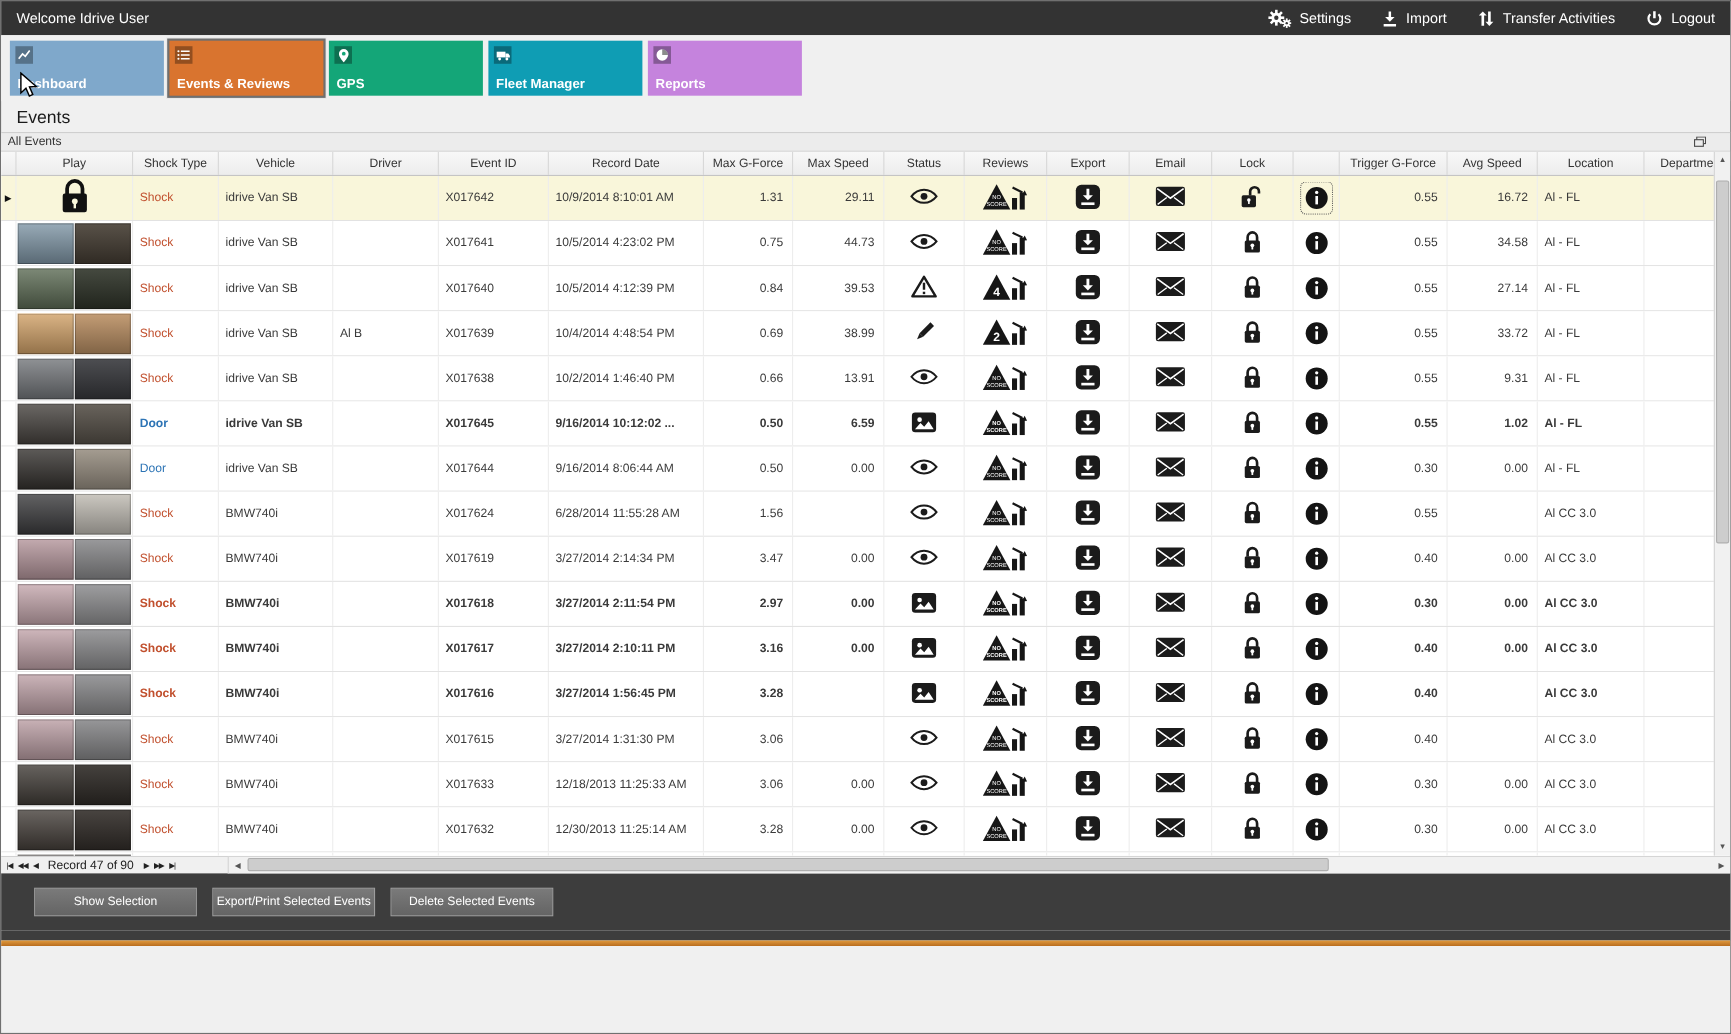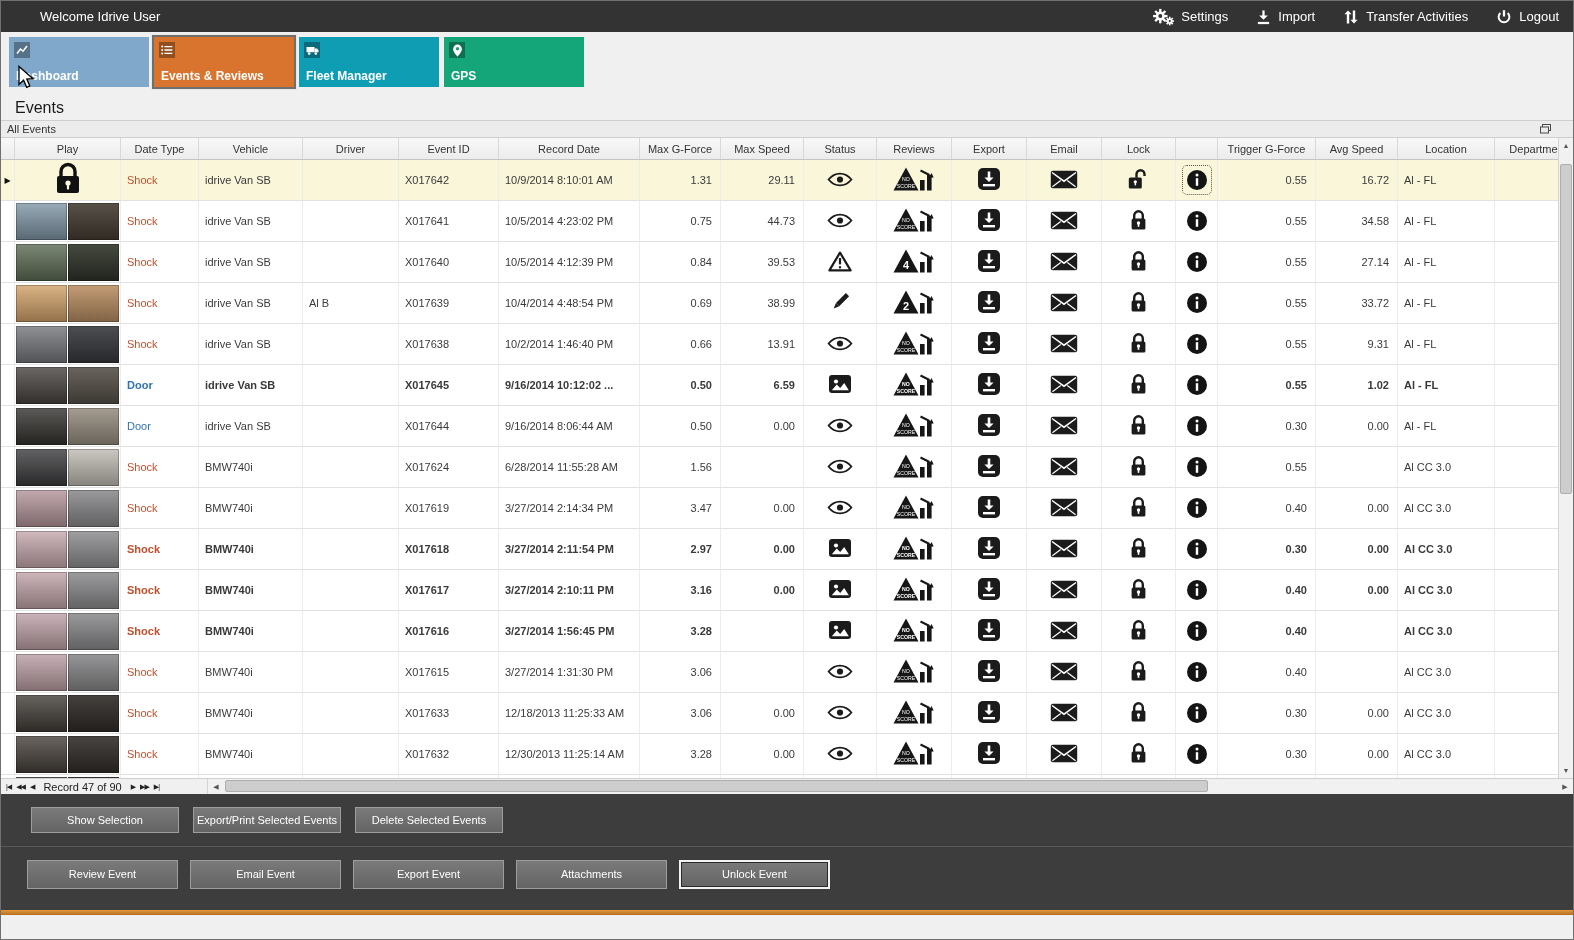--- a/index.html
+++ b/index.html
@@ -9,21 +9,21 @@
 
   
   .titlebar { height:26px; background:linear-gradient(#f6f5f3,#d8d5cf); border-bottom:1px solid #b3afa7; display:flex; align-items:center; padding:0 5px; }
   .app-icon { width:16px; height:16px; display:flex; }
   .title { font-size:12px; font-weight:bold; color:#1c1c1c; margin-left:6px; flex:1; white-space:nowrap; }
   .winbtns { display:flex; gap:3px; }
   .winbtn { width:27px; height:16px; background:linear-gradient(#fdfdfd,#d3d0ca); border:1px solid #8e8c87; border-radius:2px; font-size:10px; line-height:1; display:flex; align-items:center; justify-content:center; color:#333; cursor:default; }
 
   
   .topbar { height:31px; background:#333333; display:flex; align-items:center; color:#fff; padding:0 14px; }
-  .welcome { font-size:13px;margin-left:25px; }
+  .welcome { font-size:13px; }
   .top-actions { margin-left:auto; display:flex; gap:28px; align-items:center; }
   .top-action { display:flex; gap:7px; align-items:center; font-size:13px; cursor:pointer; }
   .ticon { display:flex; align-items:center; }
 
   
   .tiles { height:60px; background:#f0f0f0; display:flex; gap:5px; padding:5px 0 0 8px; align-items:flex-start; }
   .tile { width:140px; height:50px; position:relative; color:#fff; cursor:pointer; flex:none; }
   .tile.selected { box-shadow:0 0 0 2px #6f6f6f, 0 0 0 3px #e8e8e8; }
   .tile-label { position:absolute; left:7px; bottom:4px; font-size:12px; font-weight:bold; white-space:nowrap; }
   .tile-icon { position:absolute; left:5px; top:5px; width:16px; height:16px; background:rgba(0,0,0,0.32); display:flex; align-items:center; justify-content:center; }
@@ -163,59 +163,68 @@
             </g>
             <g fill="#fff">
               <circle cx="1.2" cy="2.6" r="1"></circle>
               <circle cx="1.2" cy="6" r="1"></circle>
               <circle cx="1.2" cy="9.4" r="1"></circle>
             </g>
           </svg>
         </span>
        <span class="tile-label">Events &amp; Reviews</span>
      </div>
+      <div class="tile" style="background:#14a678">
+       <span class="tile-icon">
+          <svg width="11" height="13" viewBox="0 0 11 13">
+            <path d="M5.5 0.6A4.4 4.4 0 0 0 1.1 5c0 3 4.4 7.6 4.4 7.6S9.9 8 9.9 5A4.4 4.4 0 0 0 5.5 0.6z" fill="#fff"></path>
+            <circle cx="5.5" cy="4.8" r="1.7" fill="#14a678"></circle>
+          </svg>
+        </span>
+       <span class="tile-label">GPS</span>
+     </div>
       <div class="tile" style="background:#0f9db4">
        <span class="tile-icon">
           <svg width="13" height="11" viewBox="0 0 13 11">
             <rect x="0.5" y="2" width="8" height="5.2" fill="#fff"></rect>
             <path d="M8.5 3.6h2.6l1.4 2v1.6H8.5z" fill="#fff"></path>
             <circle cx="3.2" cy="8.6" r="1.3" fill="#fff"></circle>
             <circle cx="9.8" cy="8.6" r="1.3" fill="#fff"></circle>
           </svg>
         </span>
        <span class="tile-label">Fleet Manager</span>
      </div>
-      <div class="tile" style="background:#14a678">
+      <div class="tile" style="background:#c583dd">
        <span class="tile-icon">
-          <svg width="11" height="13" viewBox="0 0 11 13">
-            <path d="M5.5 0.6A4.4 4.4 0 0 0 1.1 5c0 3 4.4 7.6 4.4 7.6S9.9 8 9.9 5A4.4 4.4 0 0 0 5.5 0.6z" fill="#fff"></path>
-            <circle cx="5.5" cy="4.8" r="1.7" fill="#14a678"></circle>
+          <svg width="12" height="12" viewBox="0 0 12 12">
+            <circle cx="6" cy="6" r="5.2" fill="#fff"></circle>
+            <path d="M6 6V0.8A5.2 5.2 0 0 1 11.2 6z" fill="rgba(0,0,0,0.45)"></path>
           </svg>
         </span>
-       <span class="tile-label">GPS</span>
+       <span class="tile-label">Reports</span>
      </div>
     </div>
 
   <div class="page-title">Events</div>
 
   <div class="group-bar">
     <span>All Events</span>
     <span class="group-restore">
       <svg width="11" height="10" viewBox="0 0 11 10">
           <rect x="2.5" y="0.5" width="8" height="6" fill="none" stroke="#4a4a4a"></rect>
           <rect x="0.5" y="3" width="8" height="6" fill="#ececec" stroke="#4a4a4a"></rect>
         </svg>
     </span>
   </div>
 
   <div class="grid">
     <div class="grid-header">
         <div class="gh-cell" style="width:14px"></div>
         <div class="gh-cell" style="width:106px">Play</div>
-        <div class="gh-cell" style="width:78px">Date Type</div>
+        <div class="gh-cell" style="width:78px">Shock Type</div>
         <div class="gh-cell" style="width:104px">Vehicle</div>
         <div class="gh-cell" style="width:96px">Driver</div>
         <div class="gh-cell" style="width:100px">Event ID</div>
         <div class="gh-cell" style="width:141px">Record Date</div>
         <div class="gh-cell" style="width:81px">Max G-Force</div>
         <div class="gh-cell" style="width:83px">Max Speed</div>
         <div class="gh-cell" style="width:73px">Status</div>
         <div class="gh-cell" style="width:75px">Reviews</div>
         <div class="gh-cell" style="width:75px">Export</div>
         <div class="gh-cell" style="width:75px">Email</div>
@@ -1324,27 +1333,20 @@
       <span class="hthumb"></span>
       <span class="harrow" style="right:0">▶</span>
     </div>
   </div>
 
   <div class="panel1">
       <span class="btn">Show Selection</span>
       <span class="btn">Export/Print Selected Events</span>
       <span class="btn">Delete Selected  Events</span>
     </div>
-  <div class="panel2">
-      <span class="btn">Review Event</span>
-      <span class="btn">Email Event</span>
-      <span class="btn">Export Event</span>
-      <span class="btn">Attachments</span>
-      <span class="btn focused">Unlock Event</span>
-    </div>
   <div class="bottom-dark"></div>
   <div class="bottom-orange"></div>
 
   <span class="cursor">
     <svg width="18" height="26" viewBox="0 0 18 26">
         <path d="M2 1.5 L2 19.5 L6.6 15.2 L9.7 22.3 L12.8 20.9 L9.8 14 L16 13.7 Z" fill="#fff" stroke="#000" stroke-width="1.3"></path>
       </svg>
   </span>
 
 </div>

